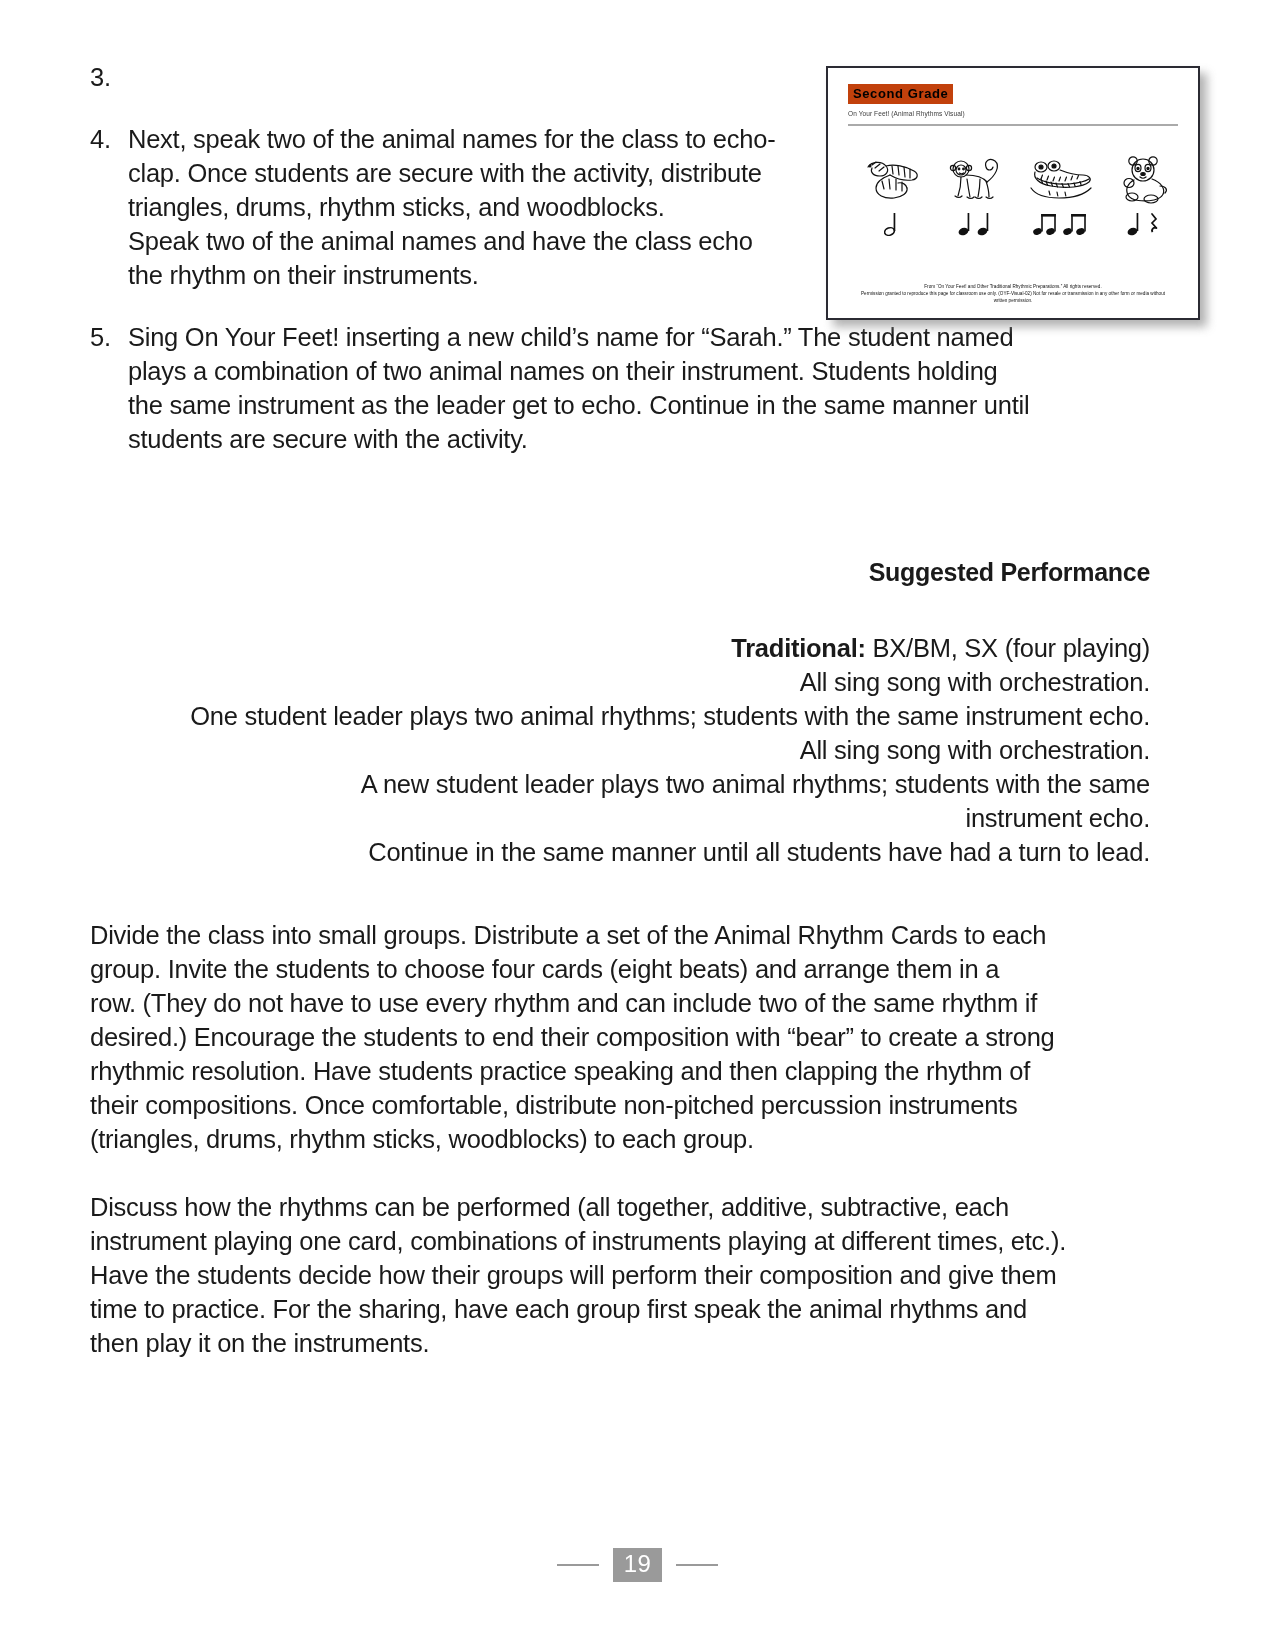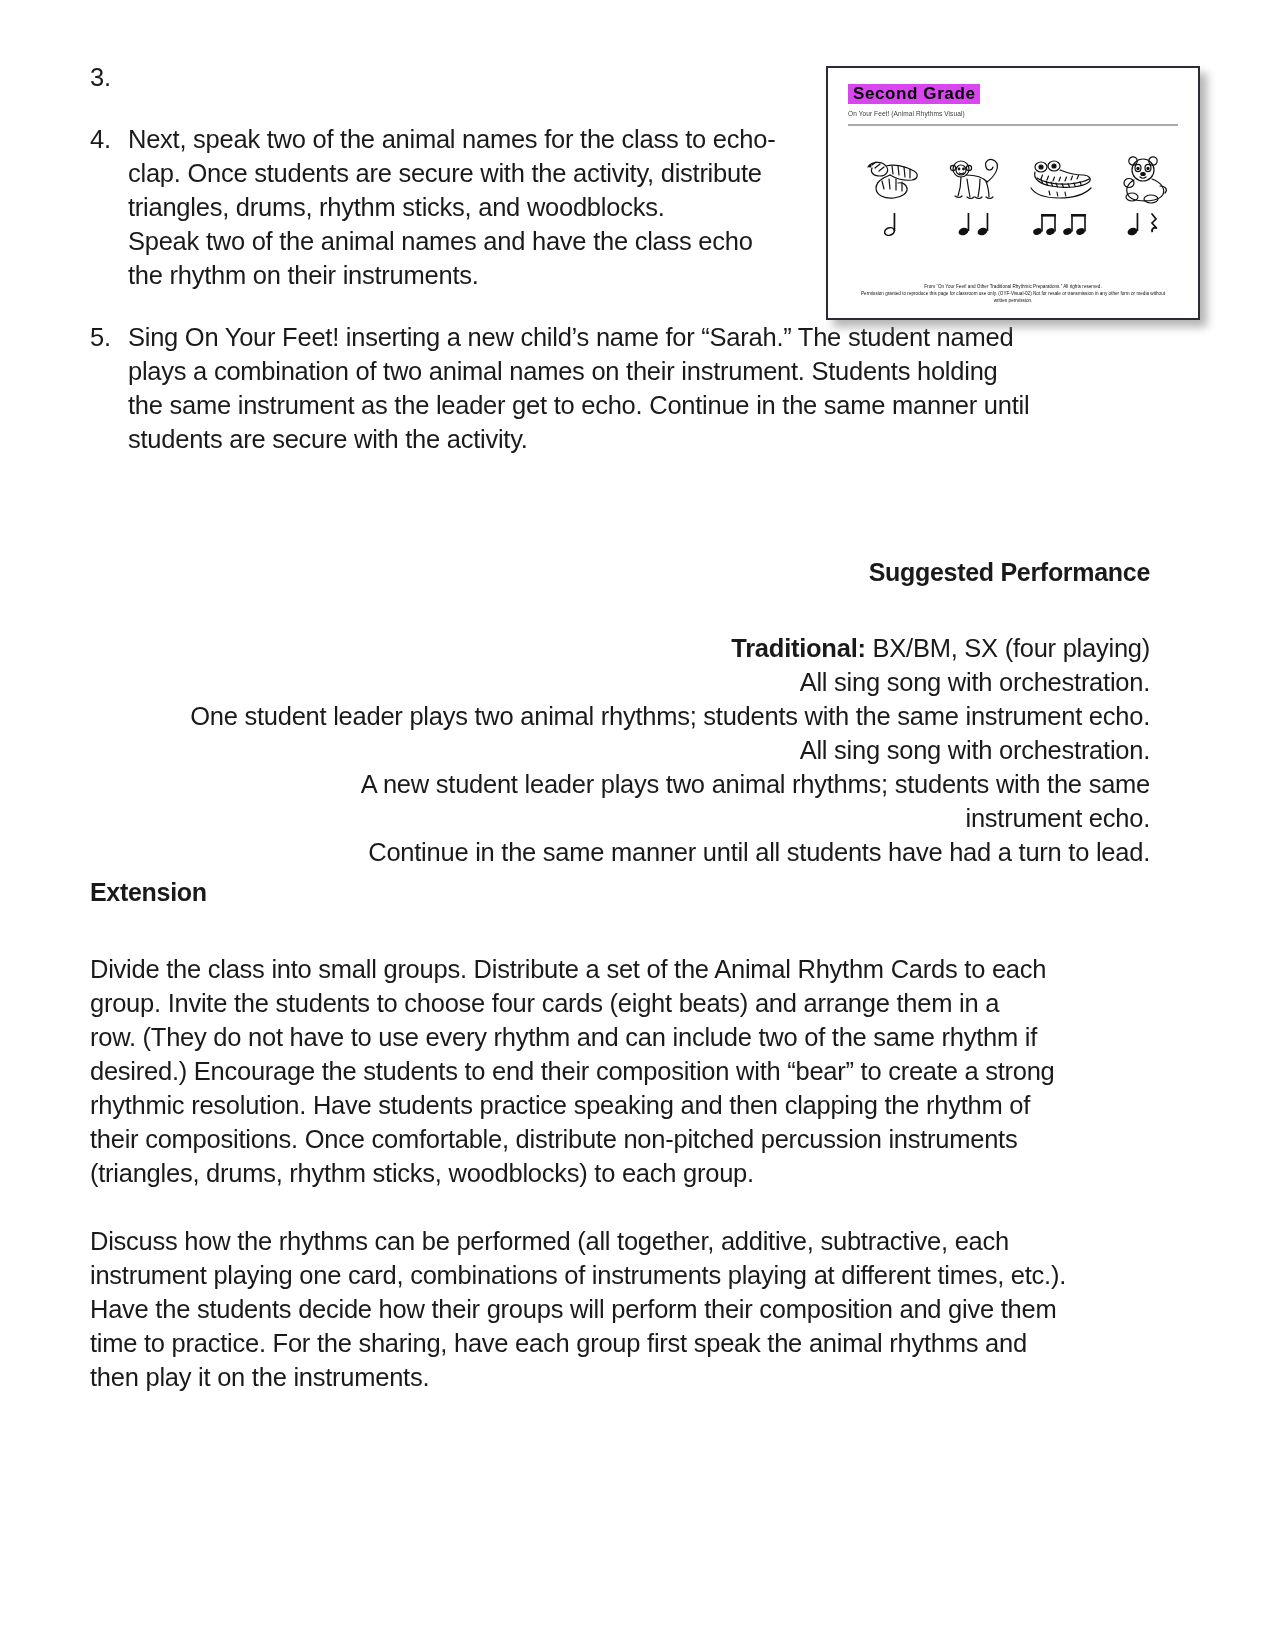--- a/index.html
+++ b/index.html
@@ -107,23 +107,23 @@
   }
   .visual-inner {
     position: relative;
     width: 100%;
     height: 100%;
     padding: 16px 20px 8px 20px;
     box-sizing: border-box;
   }
   .visual-title {
     display: inline-block;
-    background: #d946ef;
+    background: #c2410c;
     color: #000000;
-    font-size: 17px;
+    font-size: 13px;
     font-weight: bold;
     letter-spacing: 0.6px;
     padding: 1px 5px 2px 5px;
     line-height: 17px;
   }
   .visual-sub {
     margin-top: 5px;
     font-size: 6.5px;
     letter-spacing: 0.1px;
     color: #3b3b3b;
@@ -231,21 +231,20 @@
       <div class="para">All sing song with orchestration.
 One student leader plays two animal rhythms; students with the same instrument echo.
 All sing song with orchestration.
 A new student leader plays two animal rhythms; students with the same
  instrument echo.
 Continue in the same manner until all students have had a turn to lead.</div>
     </div>
   </div>
 
   <div class="block-extension">
-    <div class="heading">Extension</div>
     <div class="para ext-para1">Divide the class into small groups. Distribute a set of the Animal Rhythm Cards to each
 group. Invite the students to choose four cards (eight beats) and arrange them in a
 row. (They do not have to use every rhythm and can include two of the same rhythm if
 desired.) Encourage the students to end their composition with “bear” to create a strong
 rhythmic resolution. Have students practice speaking and then clapping the rhythm of
 their compositions. Once comfortable, distribute non-pitched percussion instruments
 (triangles, drums, rhythm sticks, woodblocks) to each group.</div>
     <div class="para ext-para2">Discuss how the rhythms can be performed (all together, additive, subtractive, each
 instrument playing one card, combinations of instruments playing at different times, etc.).
 Have the students decide how their groups will perform their composition and give them
@@ -397,14 +396,19 @@
         </div>
 
         <div class="visual-footer">
           <div>From “On Your Feet! and Other Traditional Rhythmic Preparations.” All rights reserved.</div>
           <div>Permission granted to reproduce this page for classroom use only. (OYF-Visual-02) Not for resale or transmission in any other form or media without written permission.</div>
         </div>
       </div>
     </div>
   </div>
 
+  <div class="page-footer">
+    <div class="footer-rule"></div>
+    <div class="page-number">19</div>
+    <div class="footer-rule"></div>
+  </div>
 
 </div>
 
 </body></html>

